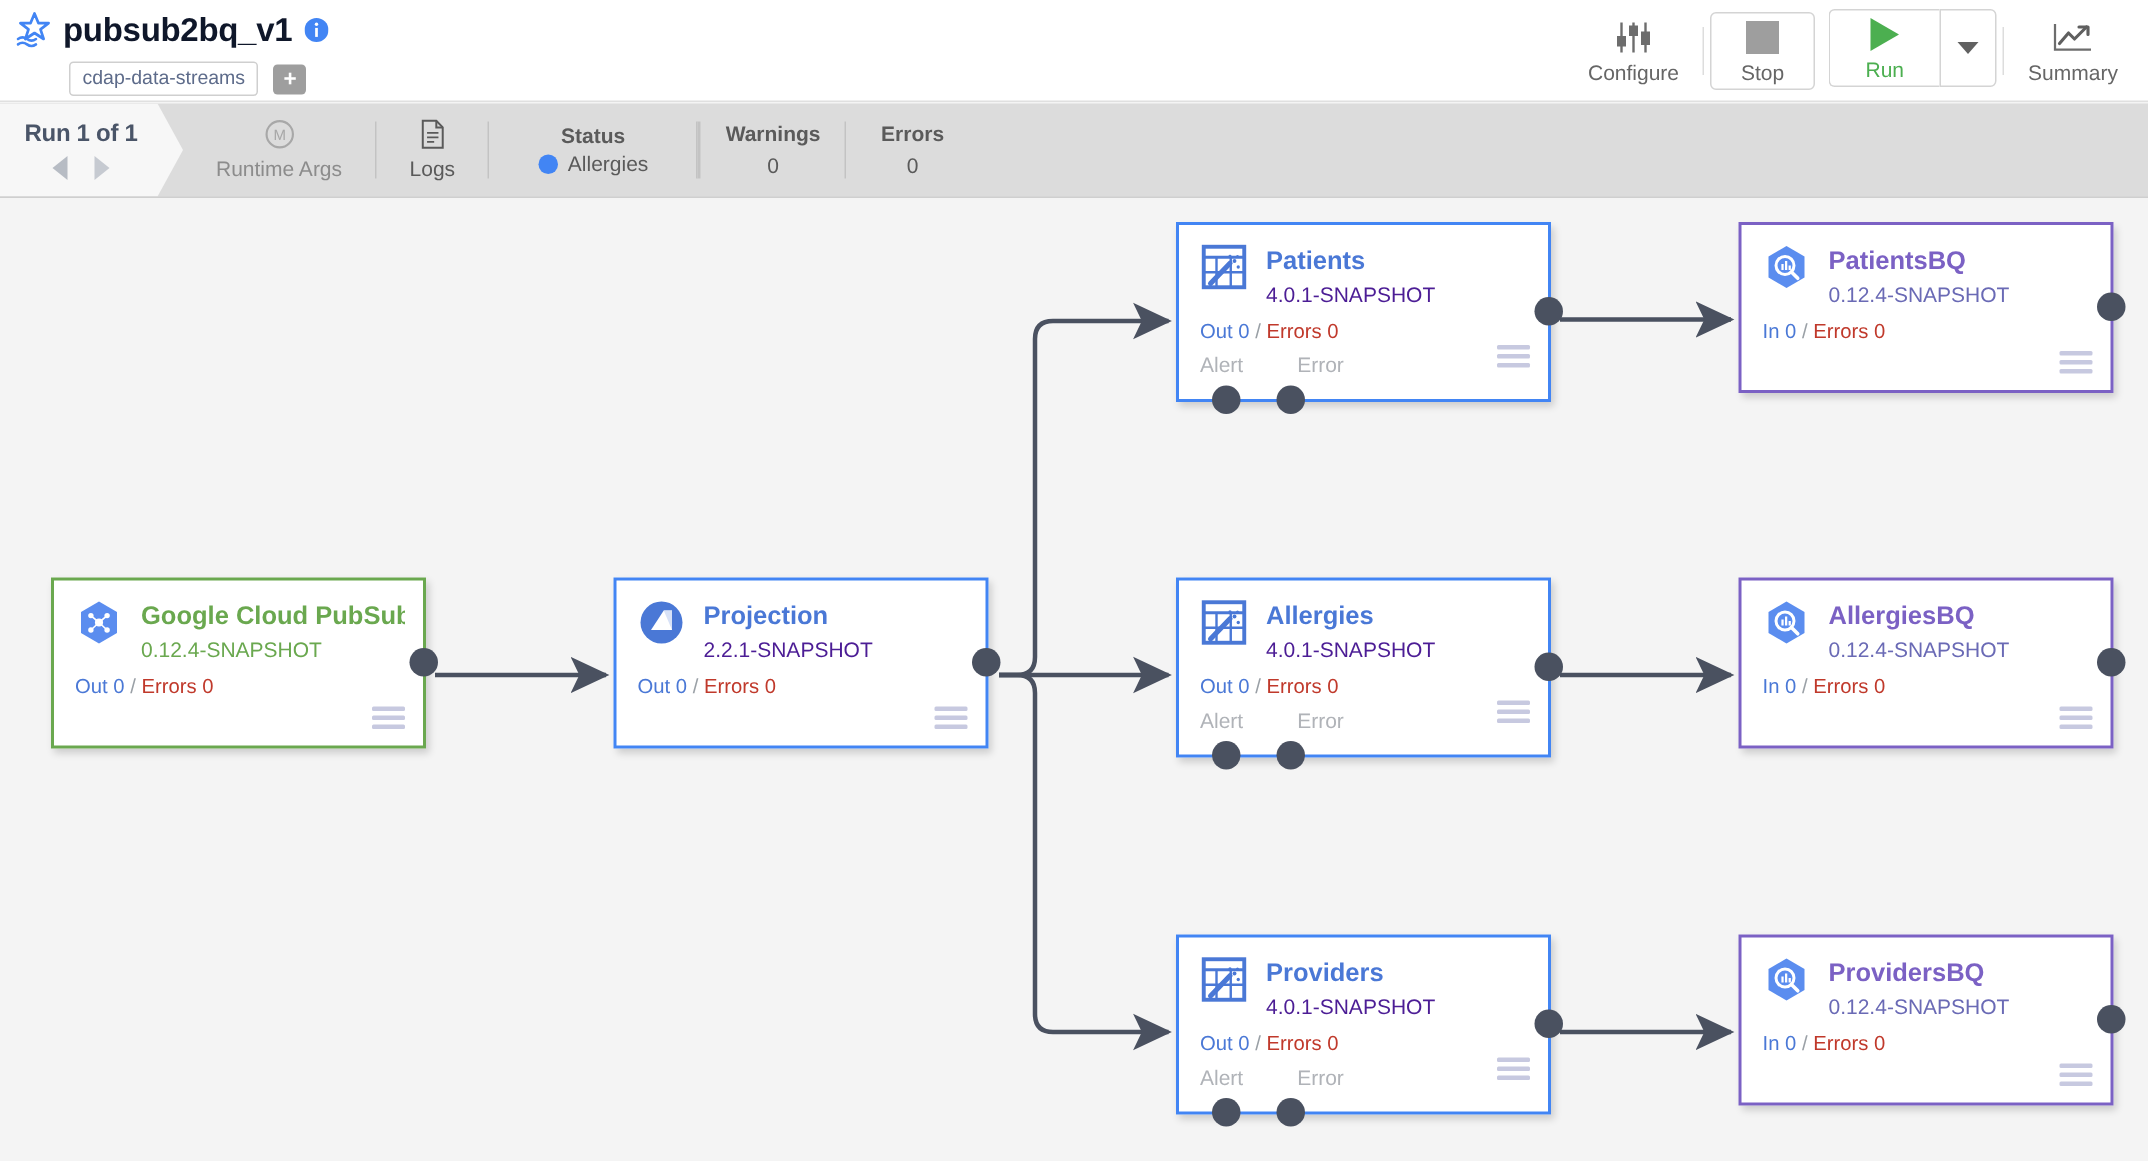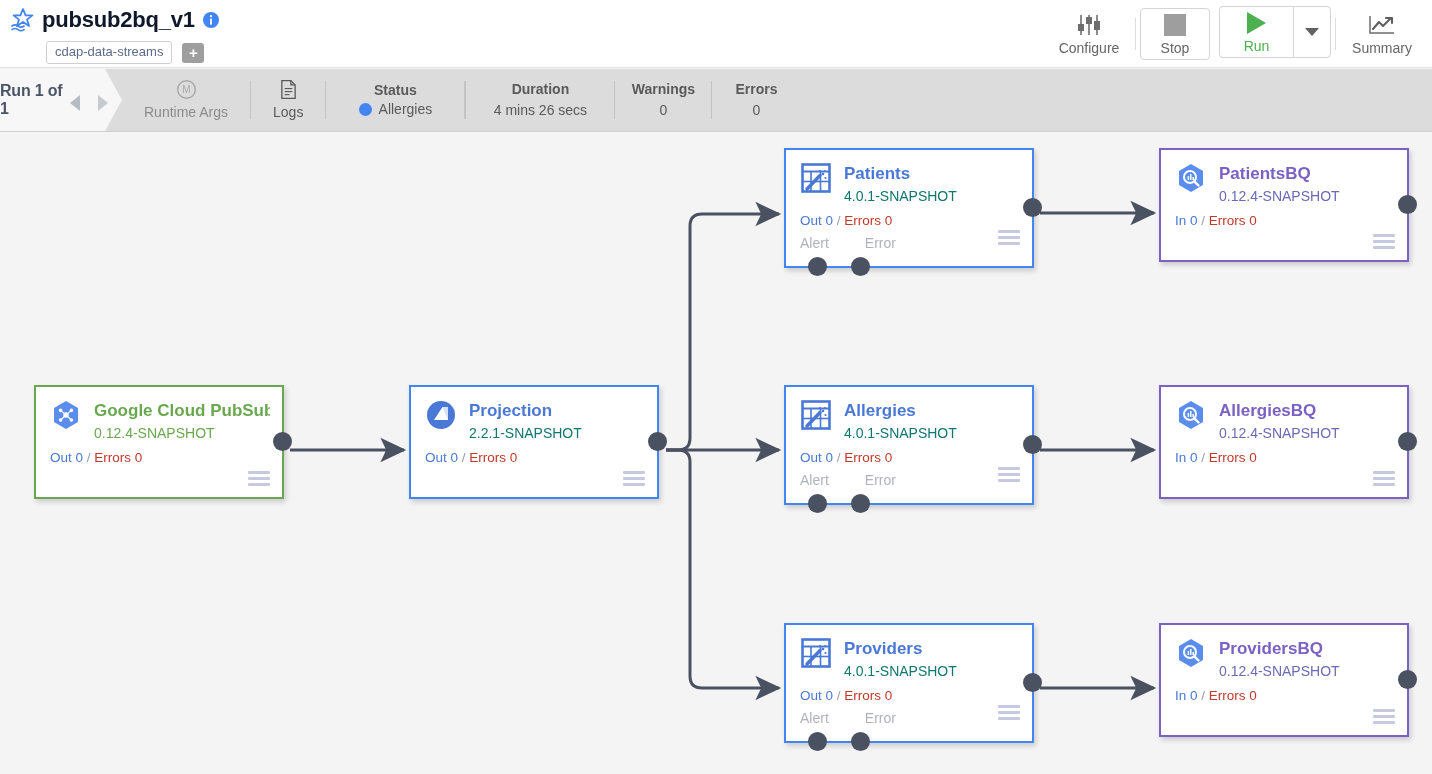--- a/index.html
+++ b/index.html
@@ -75,21 +75,21 @@
   .statusbar {
     position: absolute; left: 0; top: 69px;
     width: 1432px; height: 63px;
     background: #dcdcdc;
     border-bottom: 1px solid #cfcfcf;
   }
   .run-tab {
     position: absolute; left: 0; top: 0; width: 122px; height: 62px;
     background: #f7f7f7;
     clip-path: polygon(0 0, 105px 0, 122px 31px, 105px 62px, 0 62px);
-    display: flex; flex-direction: row; align-items: center; justify-content: center;
+    display: flex; flex-direction: column; align-items: center; justify-content: center;
     padding-right: 14px;
   }
   .run-tab-title { font-size: 16px; font-weight: bold; color: #4a5568; letter-spacing: -0.2px; }
   .run-arrows { display: flex; gap: 18px; margin-top: 5px; }
   .arr-l { width: 0; height: 0; border-right: 10px solid #b7bcc4;
            border-top: 8px solid transparent; border-bottom: 8px solid transparent; }
   .arr-r { width: 0; height: 0; border-left: 10px solid #c6cad1;
            border-top: 8px solid transparent; border-bottom: 8px solid transparent; }
 
   .sb-items { position: absolute; left: 122px; top: 0; height: 62px; display: flex; align-items: center; }
@@ -126,21 +126,21 @@
   .node.sink { border-color: #7b61c4; }
   .node-top { display: flex; align-items: flex-start; padding: 12px 12px 0 14px; }
   .node-ico { width: 32px; height: 32px; flex: none; margin-right: 12px; }
   .node-txt { padding-top: 1px; overflow: hidden; }
   .node-name {
     font-size: 17px; font-weight: bold; color: #4a78d6;
     white-space: nowrap; line-height: 21px;
   }
   .node.src .node-name { color: #6aa84f; }
   .node.sink .node-name { color: #7b61c4; }
-  .node-ver { font-size: 14px; color: #0f766e; line-height: 20px; margin-top: 2px; }
+  .node-ver { font-size: 14px; color: #4c1d95; line-height: 20px; margin-top: 2px; }
   .node.src .node-ver { color: #6aa84f; }
   .node.sink .node-ver { color: #6a6ab5; }
   .node-metrics { font-size: 13.5px; padding: 6px 0 0 14px; line-height: 18px; }
   .m-in { color: #4a78d6; }
   .node.src .m-in { color: #4a78d6; }
   .m-slash { color: #9aa0a6; }
   .m-err { color: #c0392b; }
   .node-ports { display: flex; gap: 36px; padding: 4px 0 0 14px; height: 22px; }
   .port-lbl { font-size: 14px; color: #b0b3b8; line-height: 18px; }
   .node-foot { height: 30px; position: relative; }
@@ -268,24 +268,20 @@
     <div class="sb-sep"></div>
     <div class="sb-cell" style="min-width:138px">
       <span class="sb-k">Status</span>
       <span class="status-val">
         <span class="status-dot"></span>
         <span class="sb-v" style="margin-top:0">Allergies</span>
       </span>
     </div>
     <div class="sb-sep"></div>
     <div class="sb-sep"></div>
-    <div class="sb-cell" style="min-width:148px">
-      <span class="sb-k">Duration</span>
-      <span class="sb-v">4 mins 26 secs</span>
-    </div>
     <div class="sb-sep"></div>
     <div class="sb-cell" style="min-width:96px">
       <span class="sb-k">Warnings</span>
       <span class="sb-v">0</span>
     </div>
     <div class="sb-sep"></div>
     <div class="sb-cell" style="min-width:88px">
       <span class="sb-k">Errors</span>
       <span class="sb-v">0</span>
     </div>

